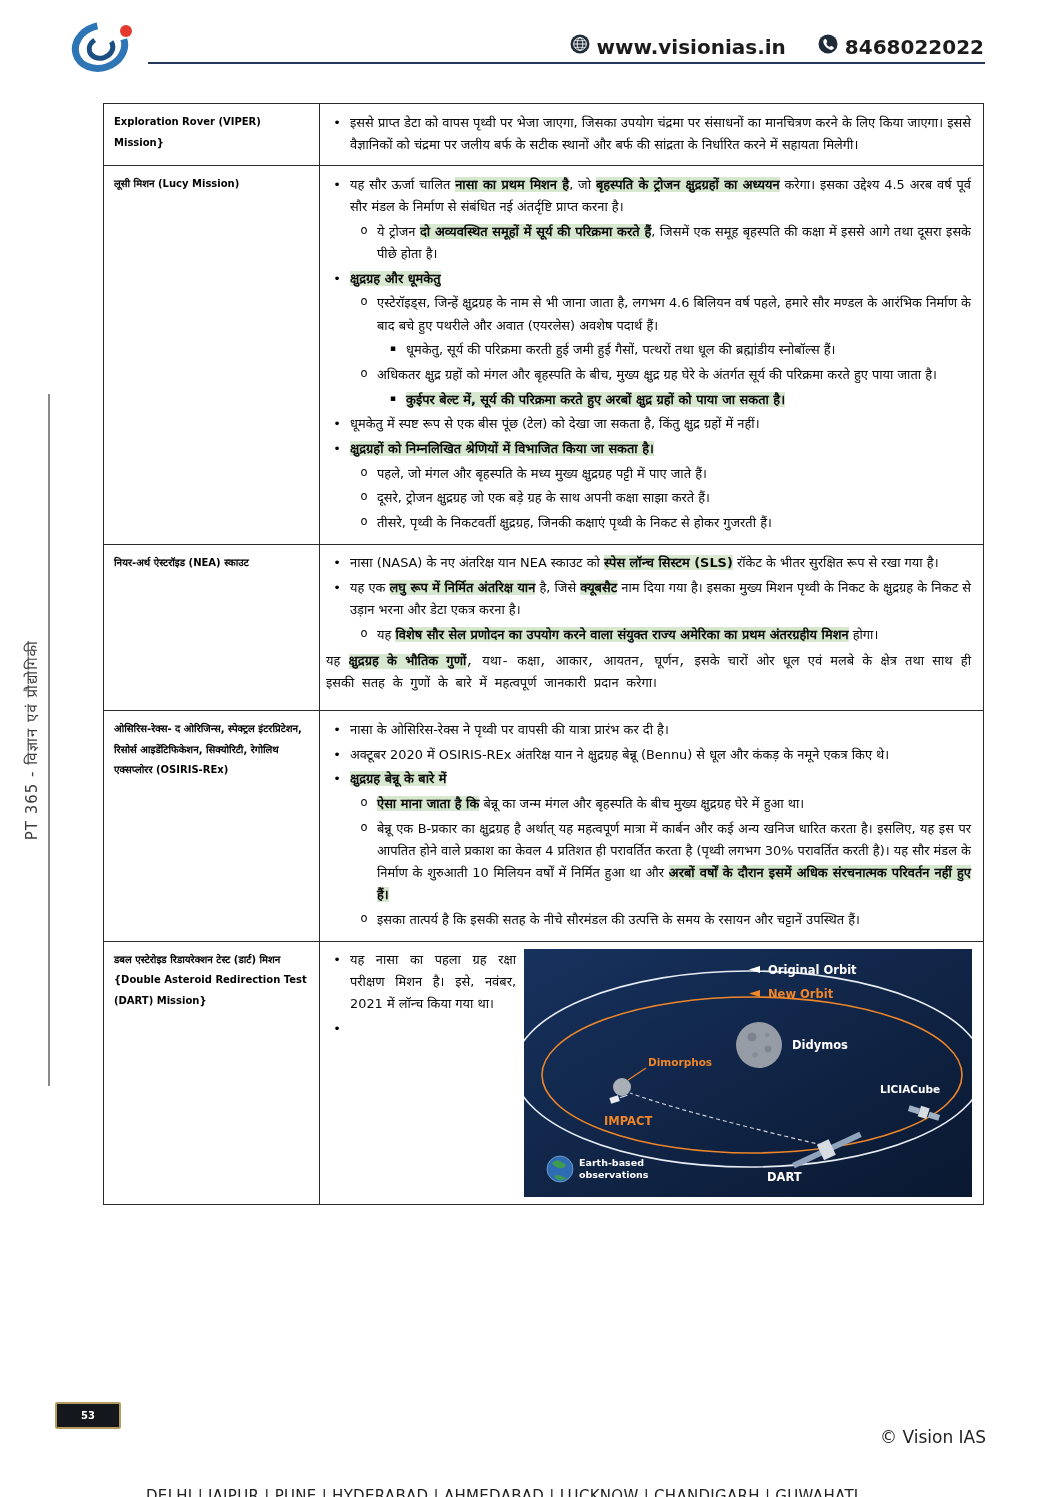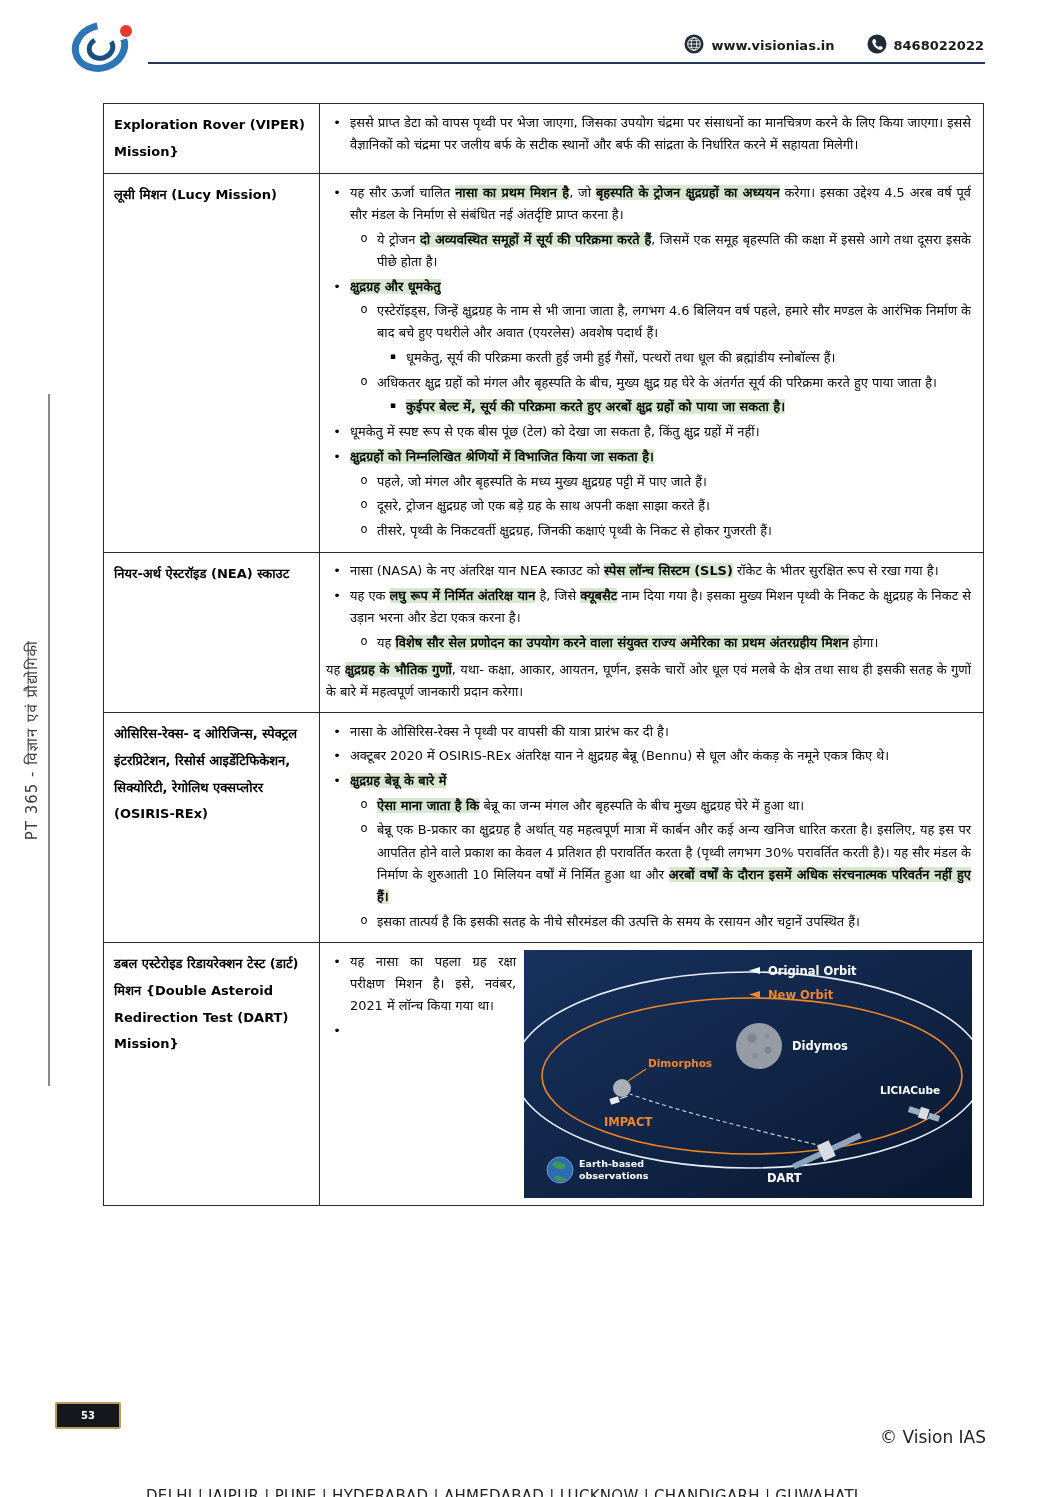--- a/index.html
+++ b/index.html
@@ -3,44 +3,44 @@
 <meta charset="utf-8">
 <style>
   *{box-sizing:border-box;}
   html,body{margin:0;padding:0;background:#ffffff;}
   body{font-family:"DejaVu Sans","Liberation Sans",sans-serif;}
   .page{position:relative;width:1058px;height:1497px;background:#fff;overflow:hidden;}
 
   
   .logo{position:absolute;top:18px;left:70px;}
   .header-contacts{position:absolute;top:34px;right:74px;display:flex;gap:32px;align-items:center;
-    font-size:13px;font-weight:bold;color:#1c1c1c;}
+    font-size:20px;font-weight:bold;color:#1c1c1c;}
   .contact{display:flex;align-items:center;gap:7px;}
   .header-rule{position:absolute;top:62px;left:148px;right:73px;height:2px;background:#26355a;}
 
   
   .side{position:absolute;left:16px;top:394px;height:692px;width:34px;border-right:2px solid #8a8a8a;
     display:flex;align-items:center;justify-content:center;}
   .side-label{writing-mode:vertical-rl;transform:rotate(180deg);font-size:15px;color:#3c3c3c;
     letter-spacing:1px;white-space:nowrap;}
 
   
   .dtable{position:absolute;left:103px;top:103px;width:881px;border:1.3px solid #2a2a2a;}
   .trow{display:flex;border-top:1.3px solid #2a2a2a;}
   .trow:first-child{border-top:none;}
   .tleft{flex:none;width:216px;border-right:1.3px solid #2a2a2a;padding:8px 10px;font-weight:bold;
-    font-size:13px;line-height:2.05;color:#000;}
+    font-size:10px;line-height:2.05;color:#000;}
   .tright{flex:1;padding:5px 12px 7px 4px;font-size:12.9px;line-height:1.72;color:#0a0a0a;}
   .item{display:flex;margin:2.5px 0;}
   .bullet{flex:none;width:26px;text-align:center;color:#000;}
   .lvl2{margin-left:27px;}
   .lvl3{margin-left:56px;}
   .lvl2 .bullet{font-size:11.5px;}
   .lvl3 .bullet{font-size:9px;padding-top:2px;}
-  .lvl0{margin:5px 0 2px 2px;}
+  .lvl0{margin:5px 0 8px 2px;font-family:Liberation Mono, monospace;}
   .txt{flex:1;text-align:justify;}
   .b{font-weight:normal;}
   .h{font-weight:bold;background:#d8e8d0;}
 
   
   .row5wrap{display:flex;gap:8px;align-items:flex-start;}
   .items-narrow{flex:none;width:192px;}
   .diagram{flex:none;margin-top:2px;}
 
   

